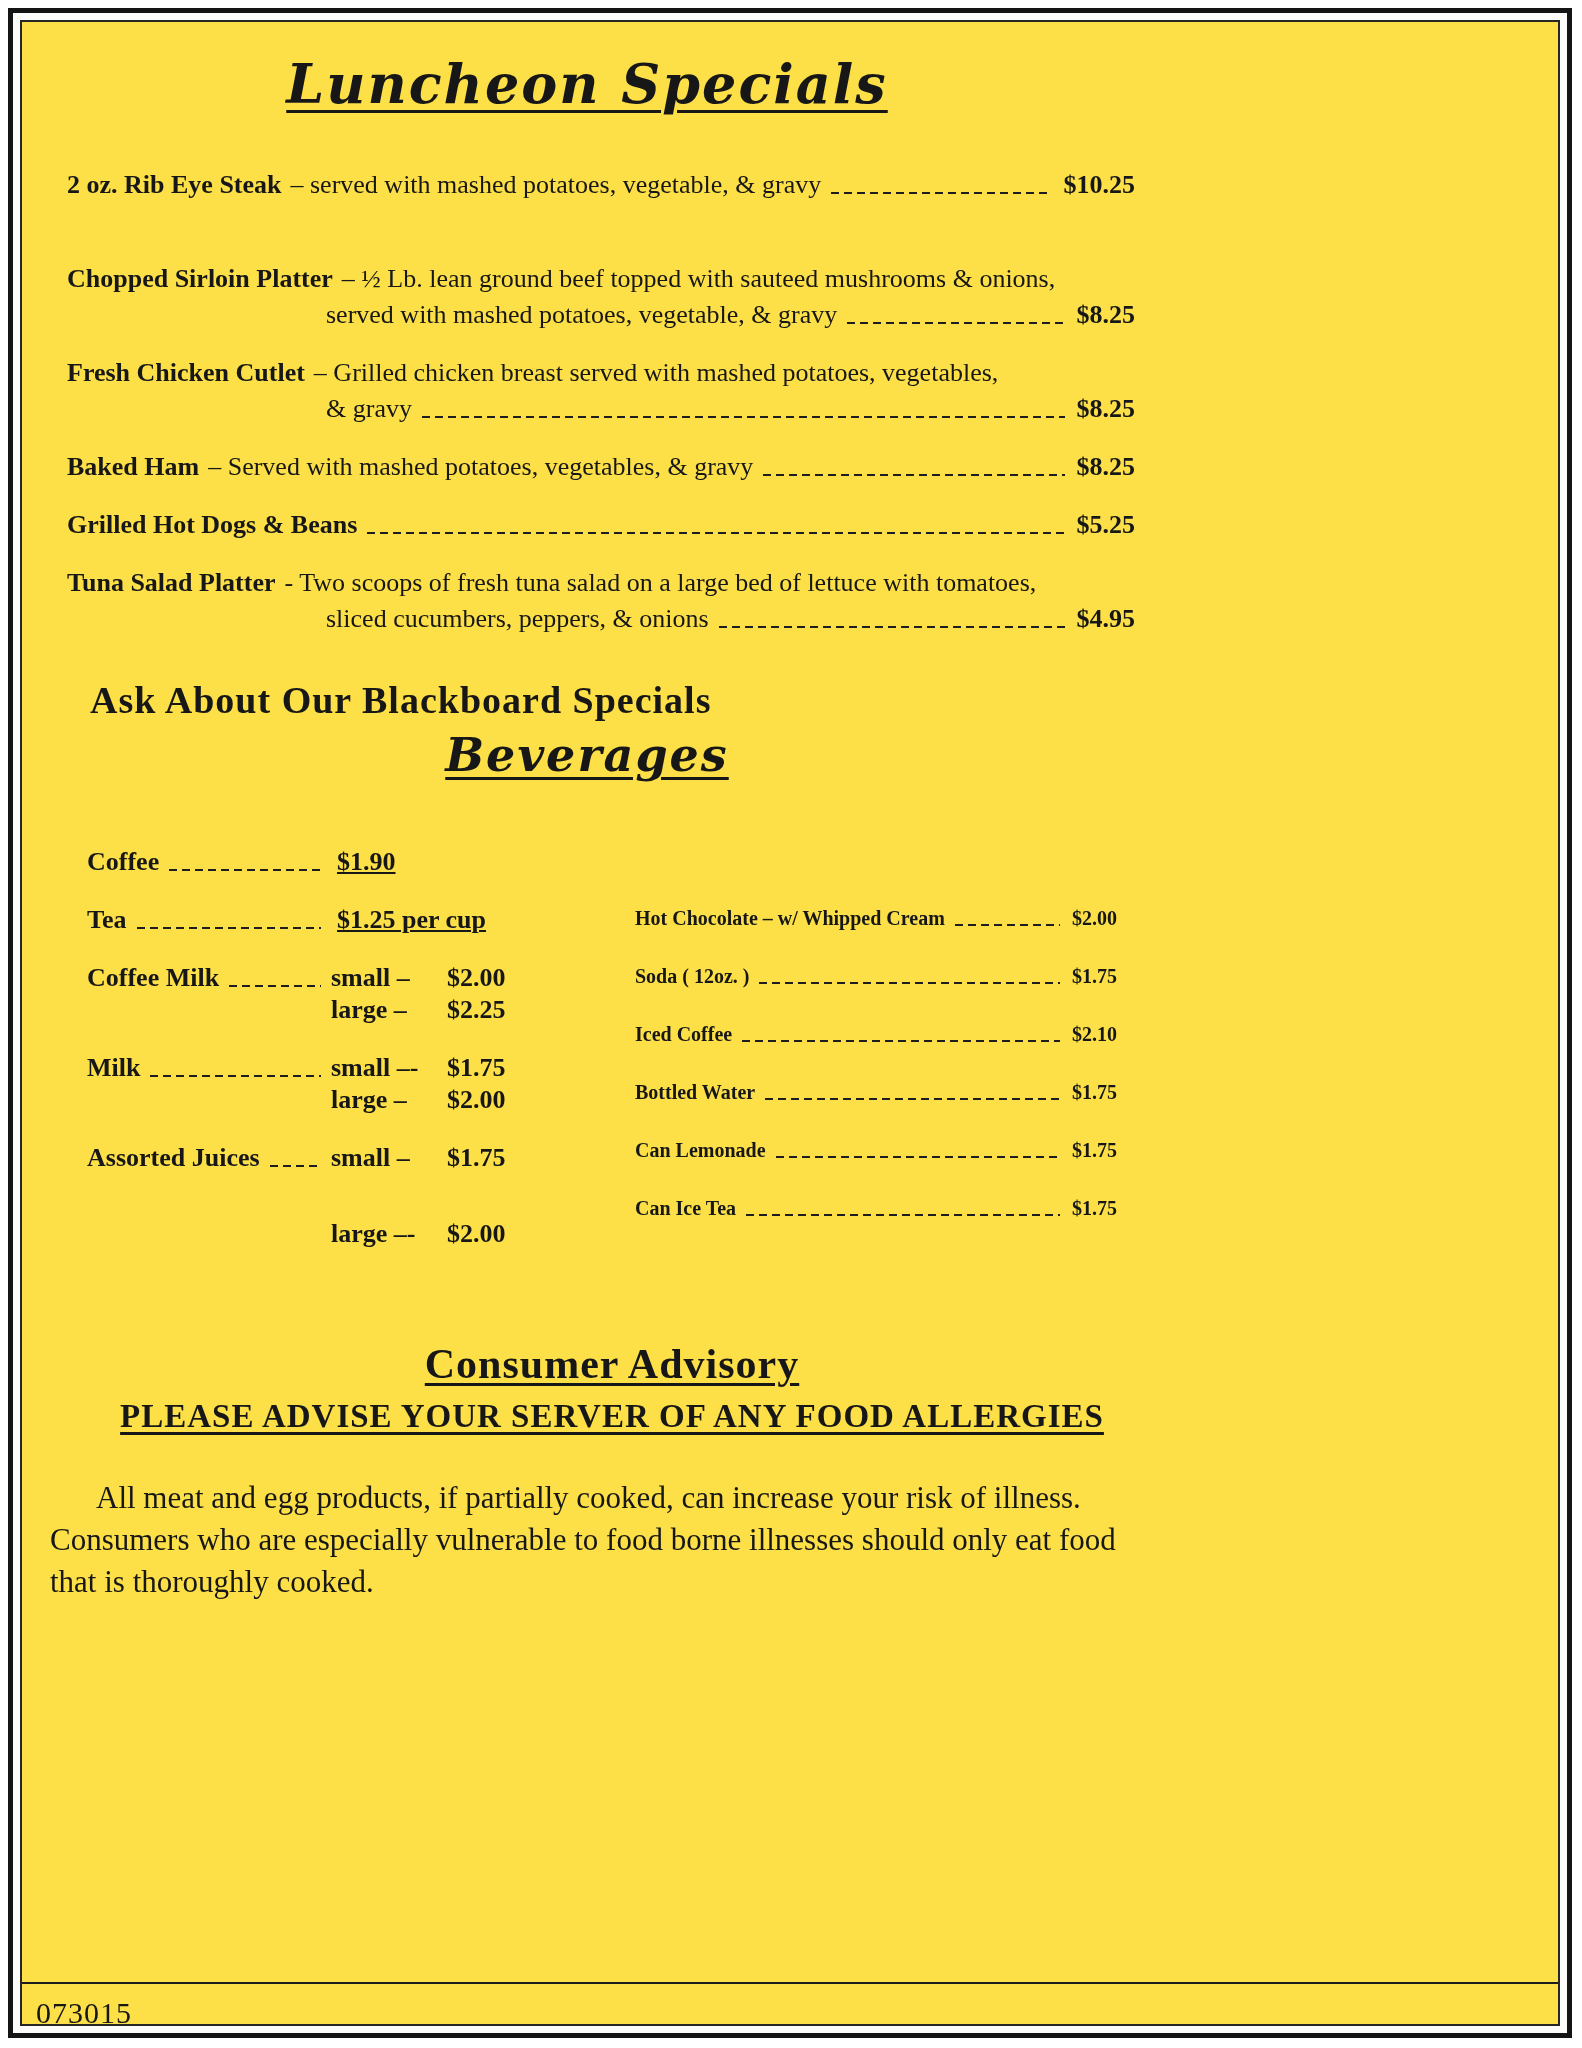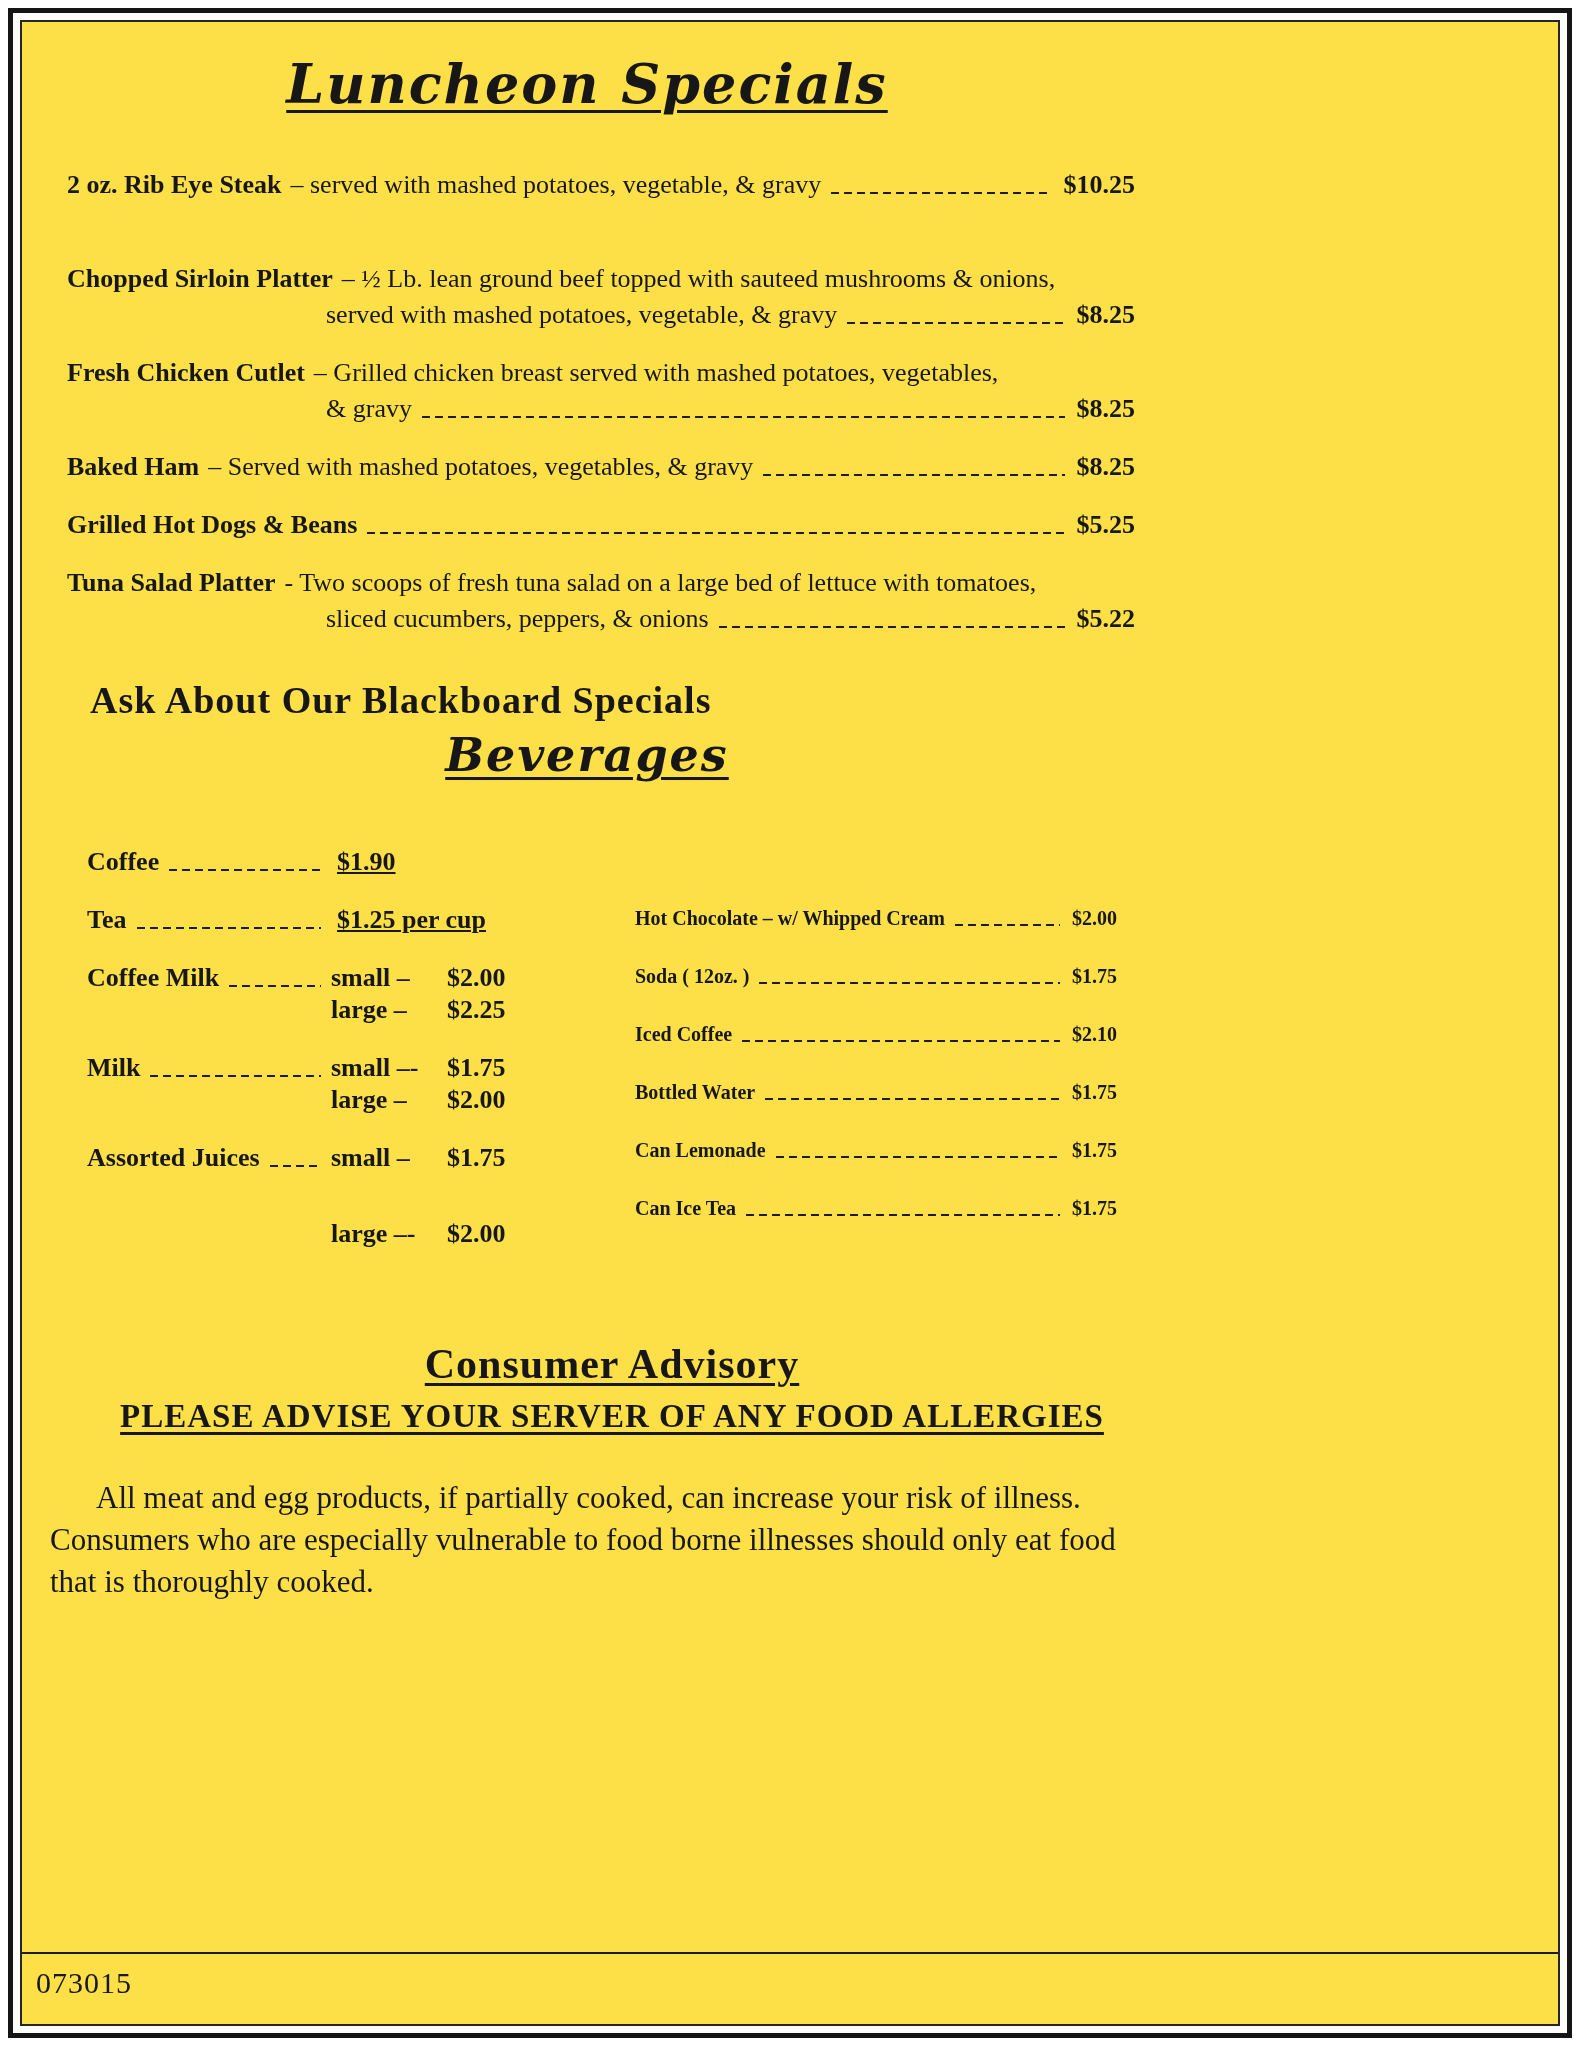--- a/index.html
+++ b/index.html
@@ -121,21 +121,21 @@
     text-align:left;
     font-size:31px;
     line-height:42px;
     text-indent:46px;
   }
 
   
   .footer {
     position:absolute; left:0; right:0; bottom:0;
     border-top:2px solid #1c1c1c;
-    height:72px;
+    height:42px;
     padding:12px 0 0 14px;
   }
   .footer .code { font-size:30px; letter-spacing:1px; }
 </style>
 </head>
 <body>
 
 <div class="sheet">
   <div class="inner">
     <div class="content">
@@ -195,21 +195,21 @@
         </div>
 
         <div class="item">
           <div class="line">
             <span class="nm">Tuna Salad Platter</span>
             <span class="ds">- Two scoops of fresh tuna salad on a large bed of lettuce with tomatoes,</span>
           </div>
           <div class="line cont">
             <span class="ds">sliced cucumbers, peppers, &amp; onions</span>
             <span class="leader"></span>
-            <span class="pr">$5.22</span>
+            <span class="pr">$4.95</span>
           </div>
         </div>
 
       </div>
 
       <h2 class="blackboard-heading">Ask About Our Blackboard Specials</h2>
 
       <h2 class="script-sub">Beverages</h2>
 
       <div class="bev-columns">

